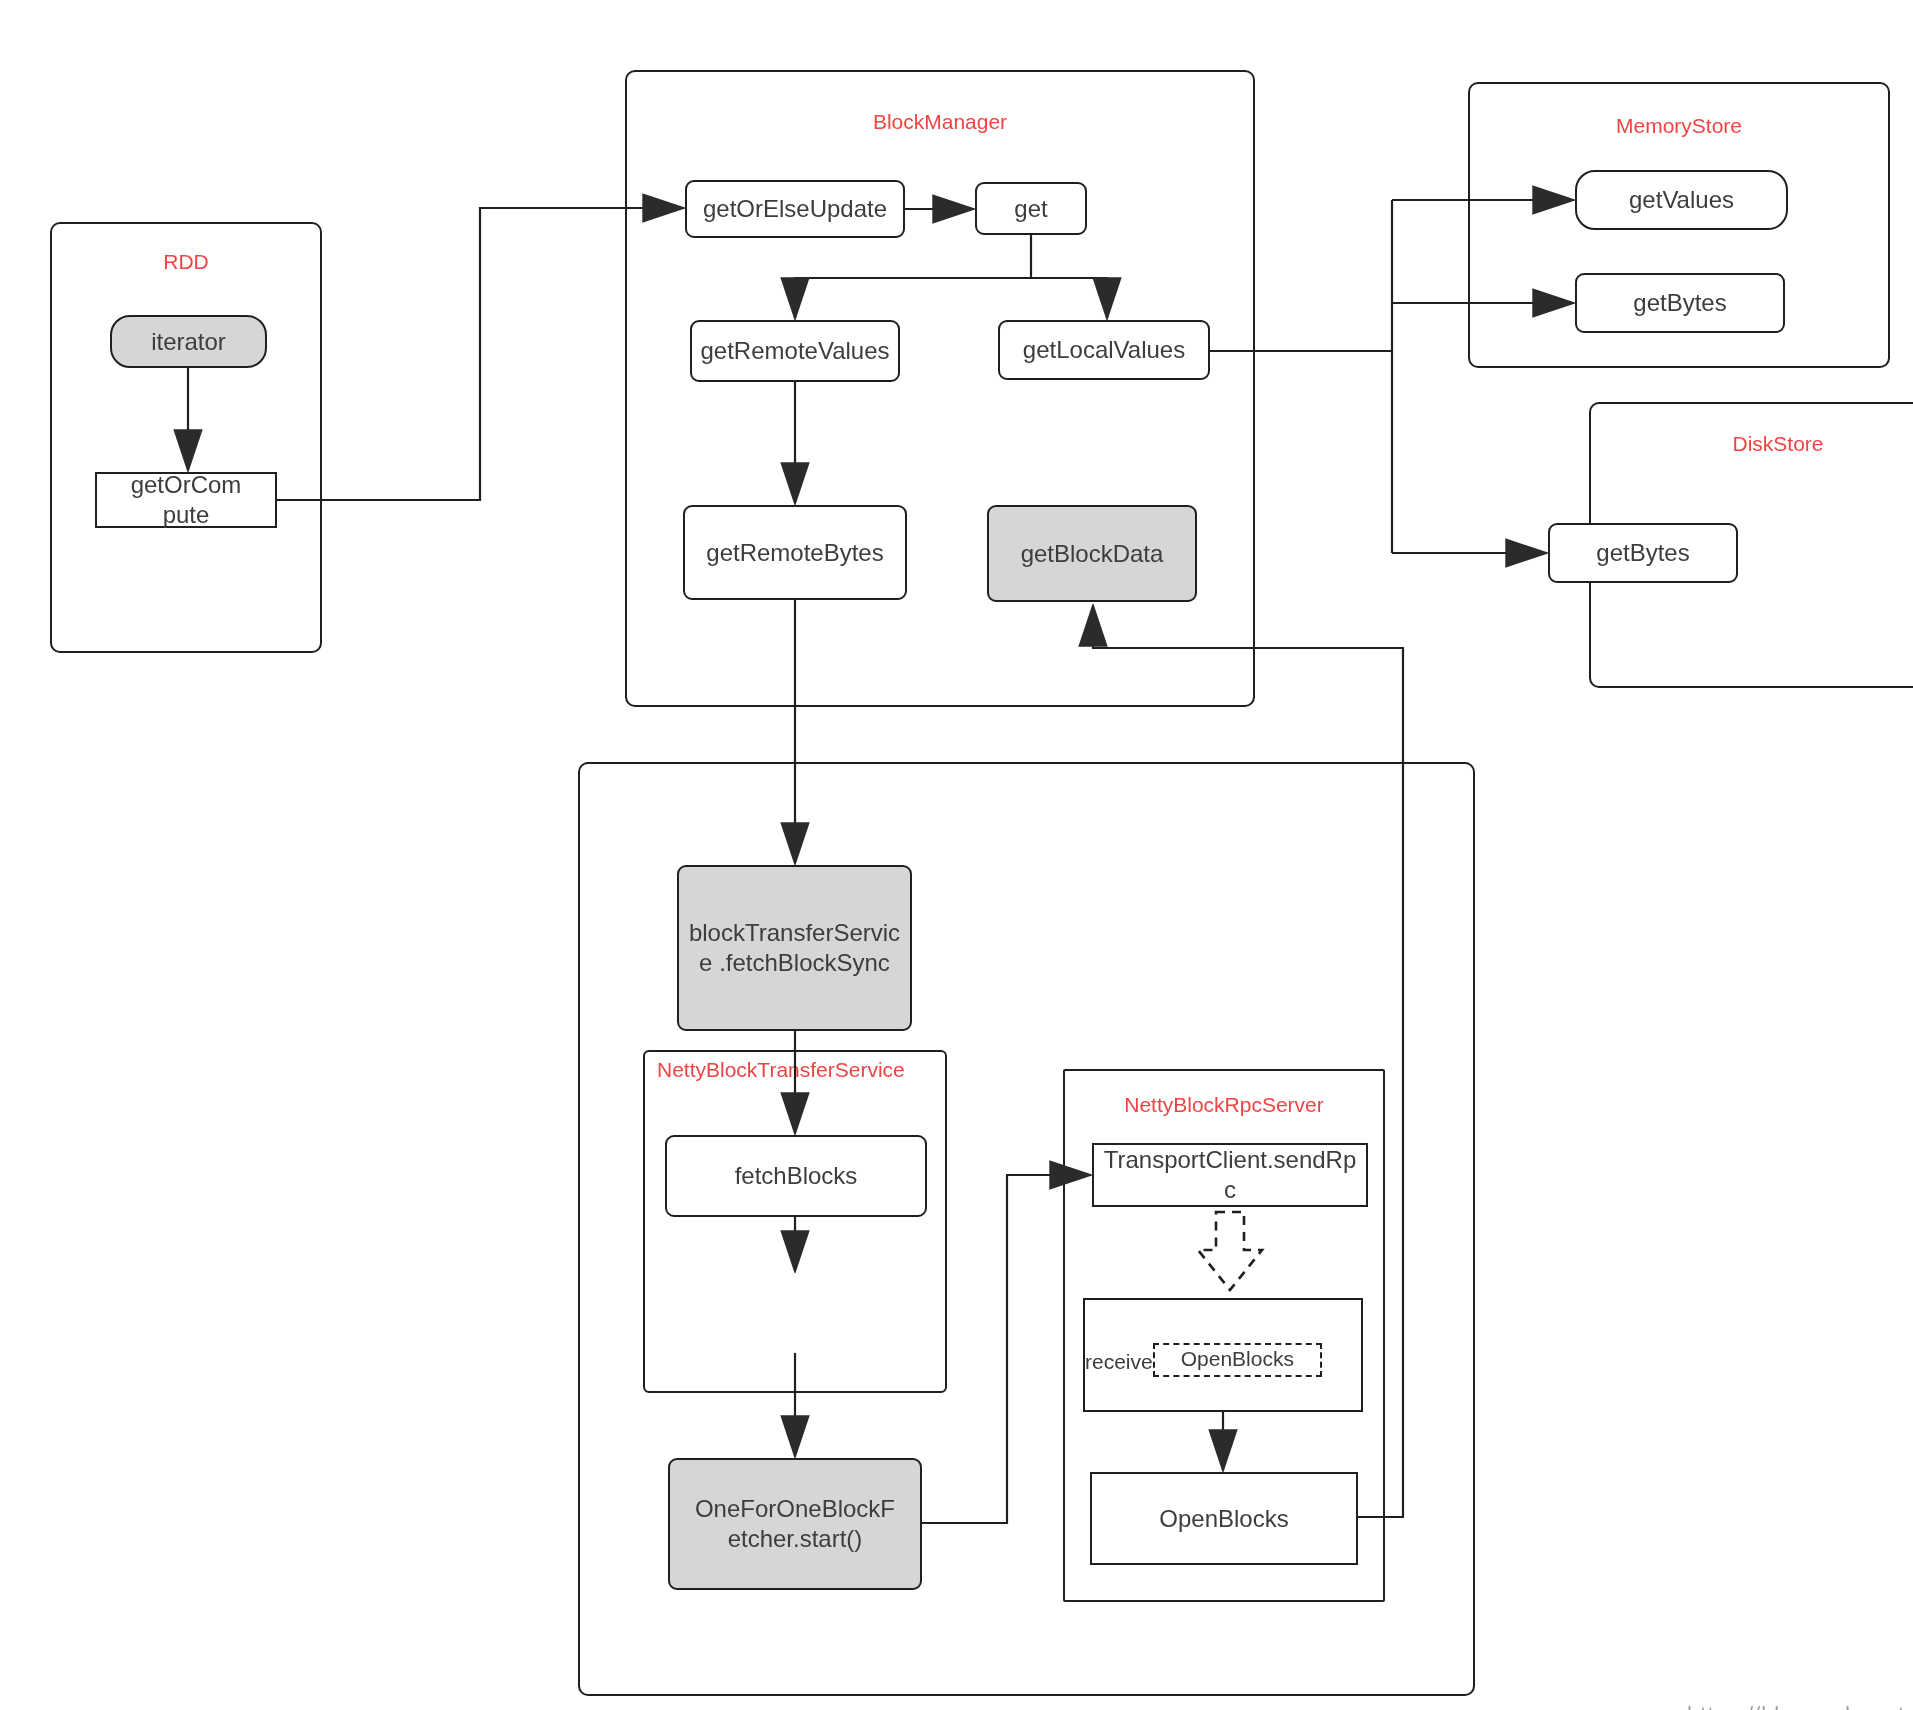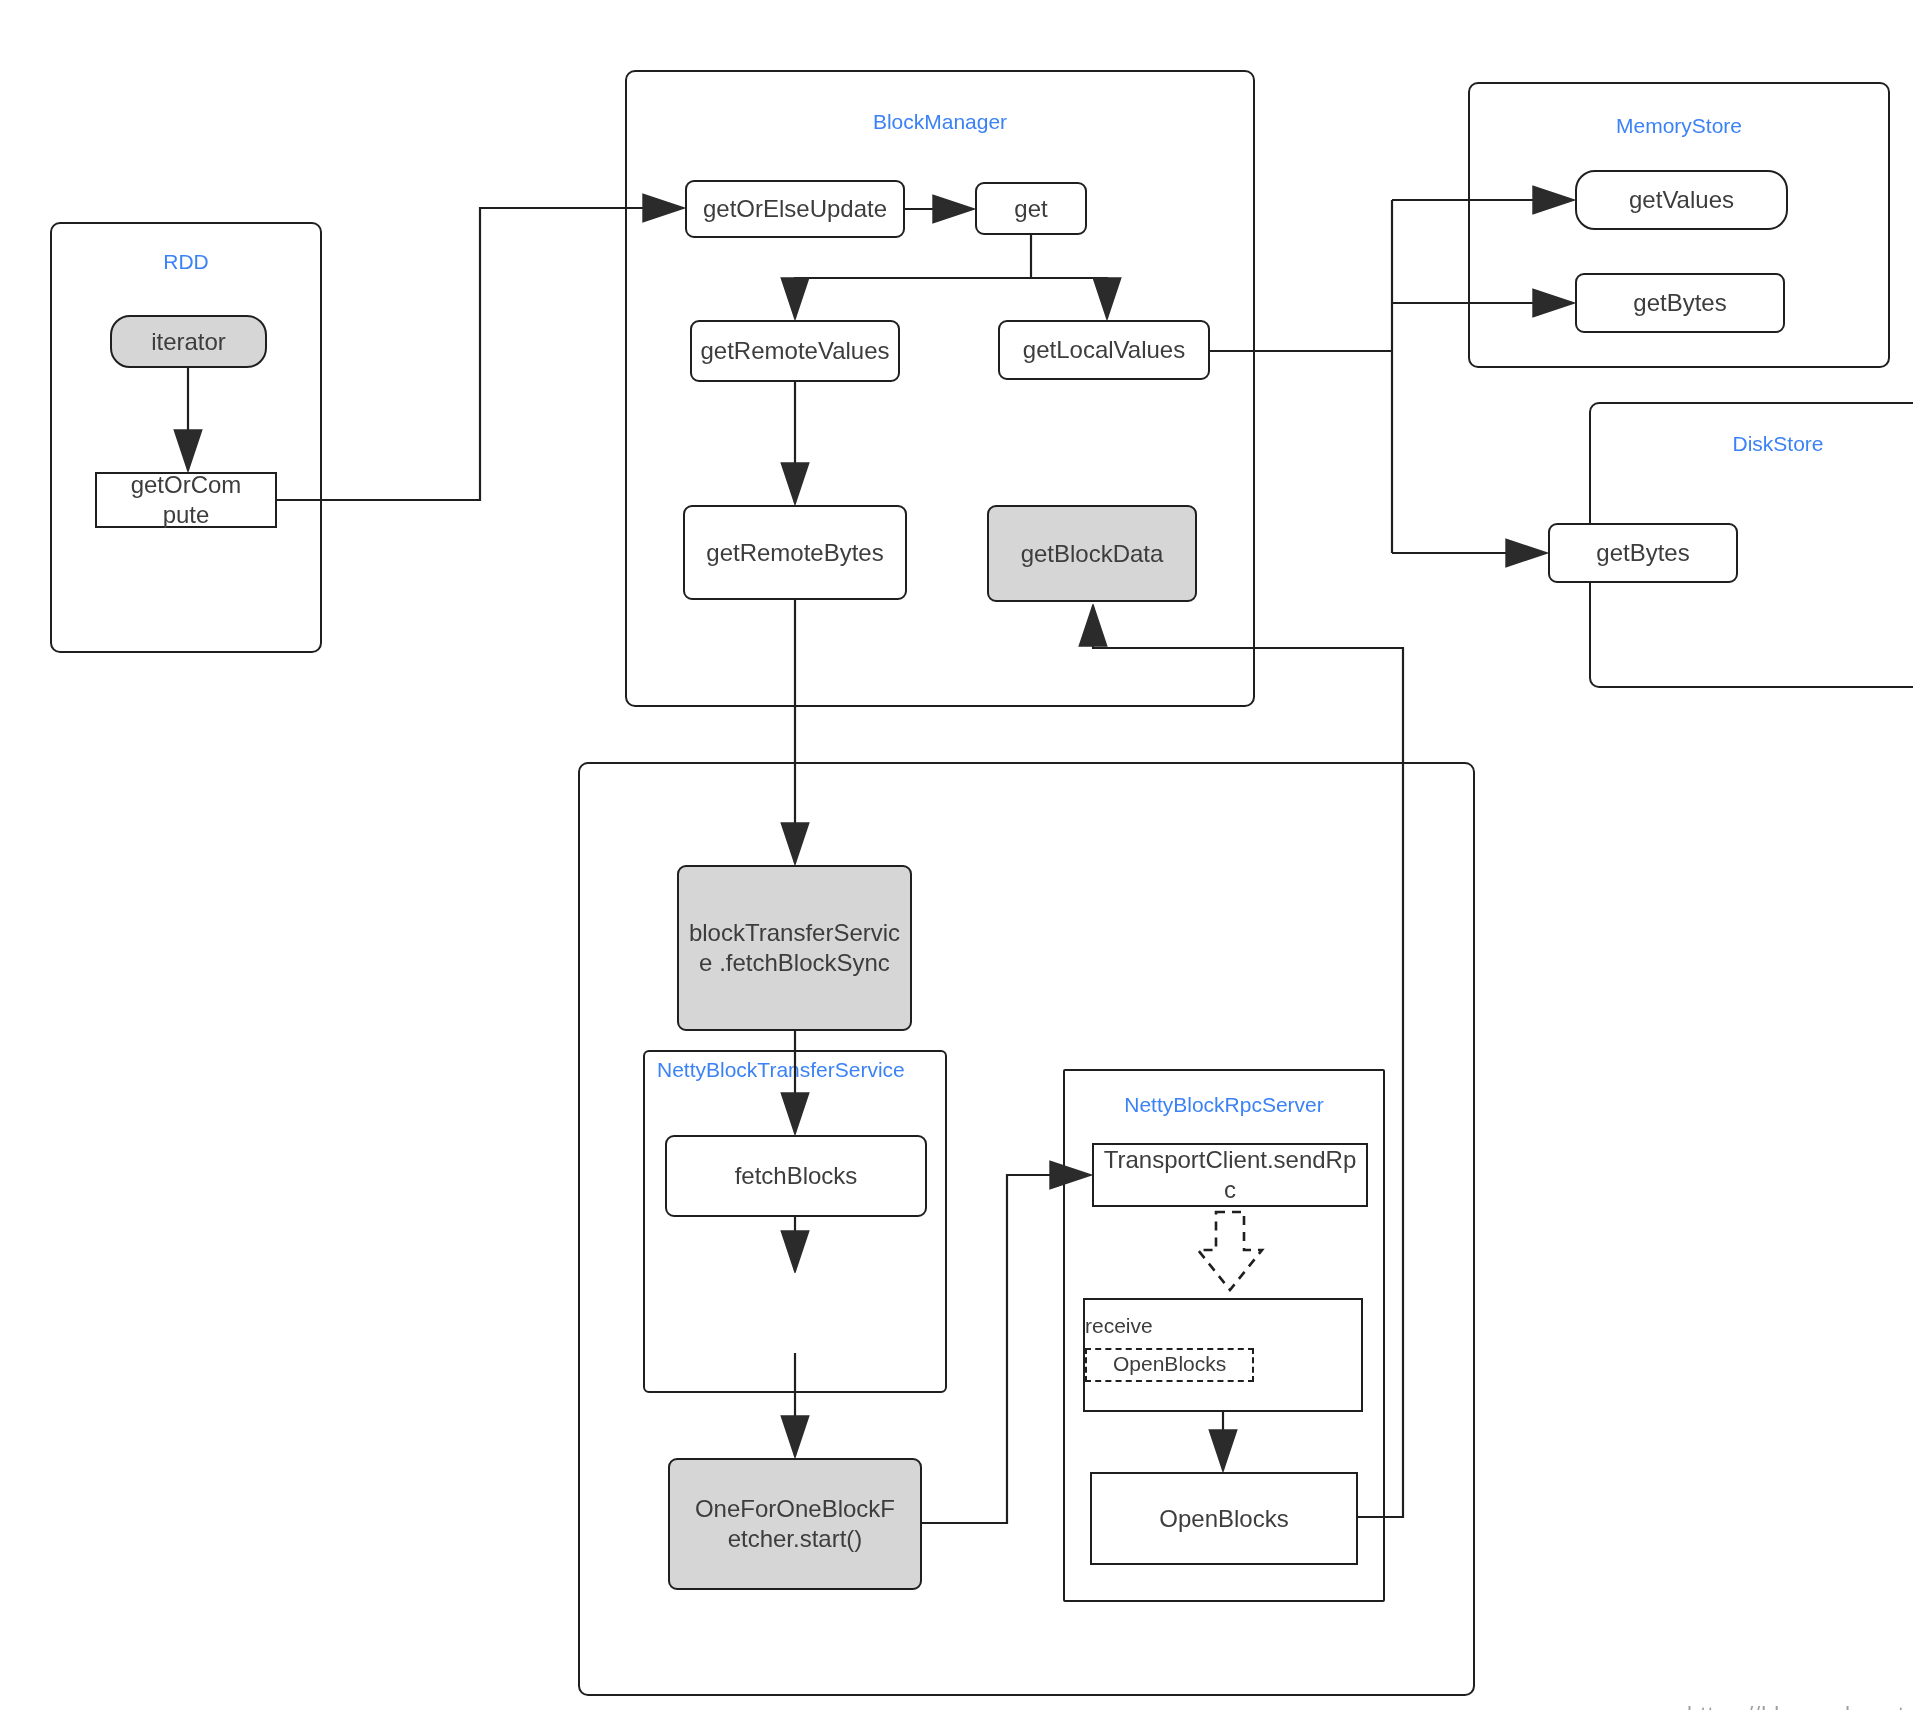--- a/index.html
+++ b/index.html
@@ -9,41 +9,41 @@
     color:#3d3d3d;overflow:hidden;
   }
   
   .group{
     position:absolute;border:2px solid #1f1f1f;border-radius:10px;
     background:transparent;z-index:1;box-sizing:border-box;
   }
   .group.sharp{border-radius:2px;}
   .group-title{
     position:absolute;left:0;right:0;text-align:center;
-    font-size:21px;color:#3b82f6;z-index:4;
+    font-size:21px;color:#ef4444;z-index:4;
   }
   .group-title.left{text-align:left;padding-left:12px;}
   
   svg.wires{position:absolute;left:0;top:0;z-index:2;}
   
   .node{
     position:absolute;border:2px solid #1f1f1f;border-radius:9px;
     background:#ffffff;display:flex;align-items:center;justify-content:center;
     text-align:center;font-size:24px;color:#3d3d3d;z-index:3;
     box-sizing:border-box;padding:4px 8px;line-height:1.25;
     overflow-wrap:break-word;word-break:break-word;
   }
   .node.gray{background:#d6d6d6;}
   .node.sharp{border-radius:0;border-width:2.5px;}
   .node .narrow{display:inline-block;max-width:120px;}
   .node .wrap19{display:inline-block;max-width:205px;}
   
   .receive-wrap{
     position:absolute;border:2.5px solid #1f1f1f;background:#fff;z-index:3;
-    box-sizing:border-box;display:flex;flex-direction:column;align-items:flex-start;
+    box-sizing:border-box;display:flex;flex-direction:row;align-items:center;
     font-size:21px;color:#3d3d3d;
   }
   .receive-label{margin-top:14px;}
   .dashed-box{
     border:2.5px dashed #1f1f1f;background:#fff;margin-top:10px;
     padding:2px 26px 4px 26px;font-size:21px;color:#3d3d3d;
   }
   .watermark{
     position:absolute;right:8px;bottom:0;height:13px;width:470px;
     overflow:hidden;z-index:5;text-align:right;

